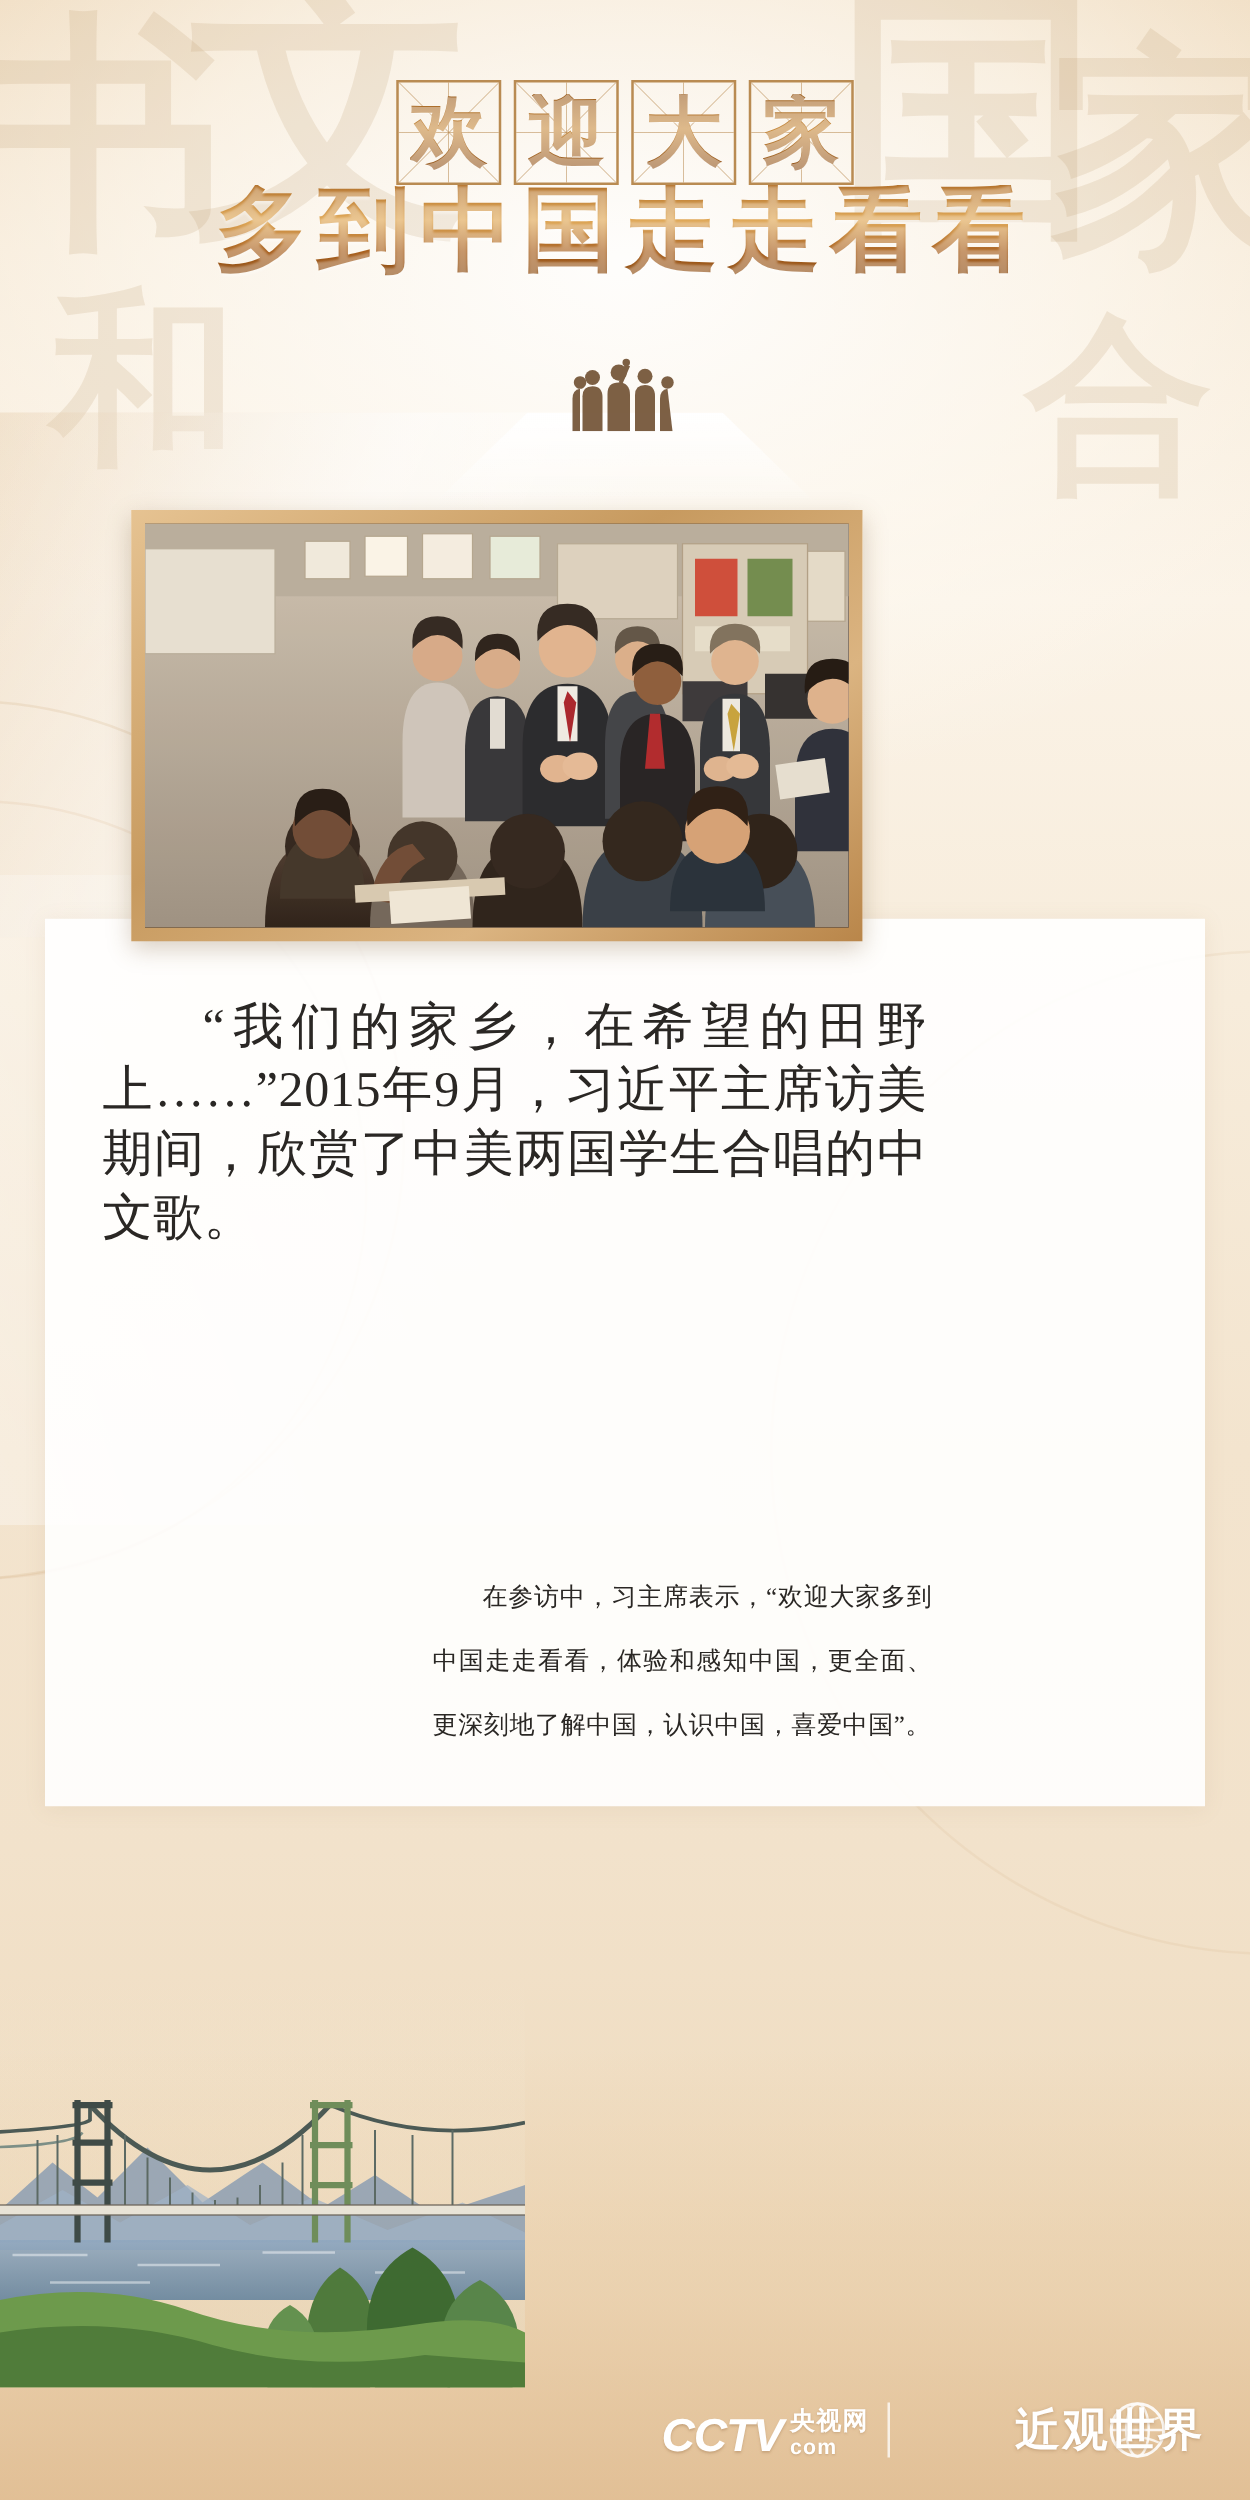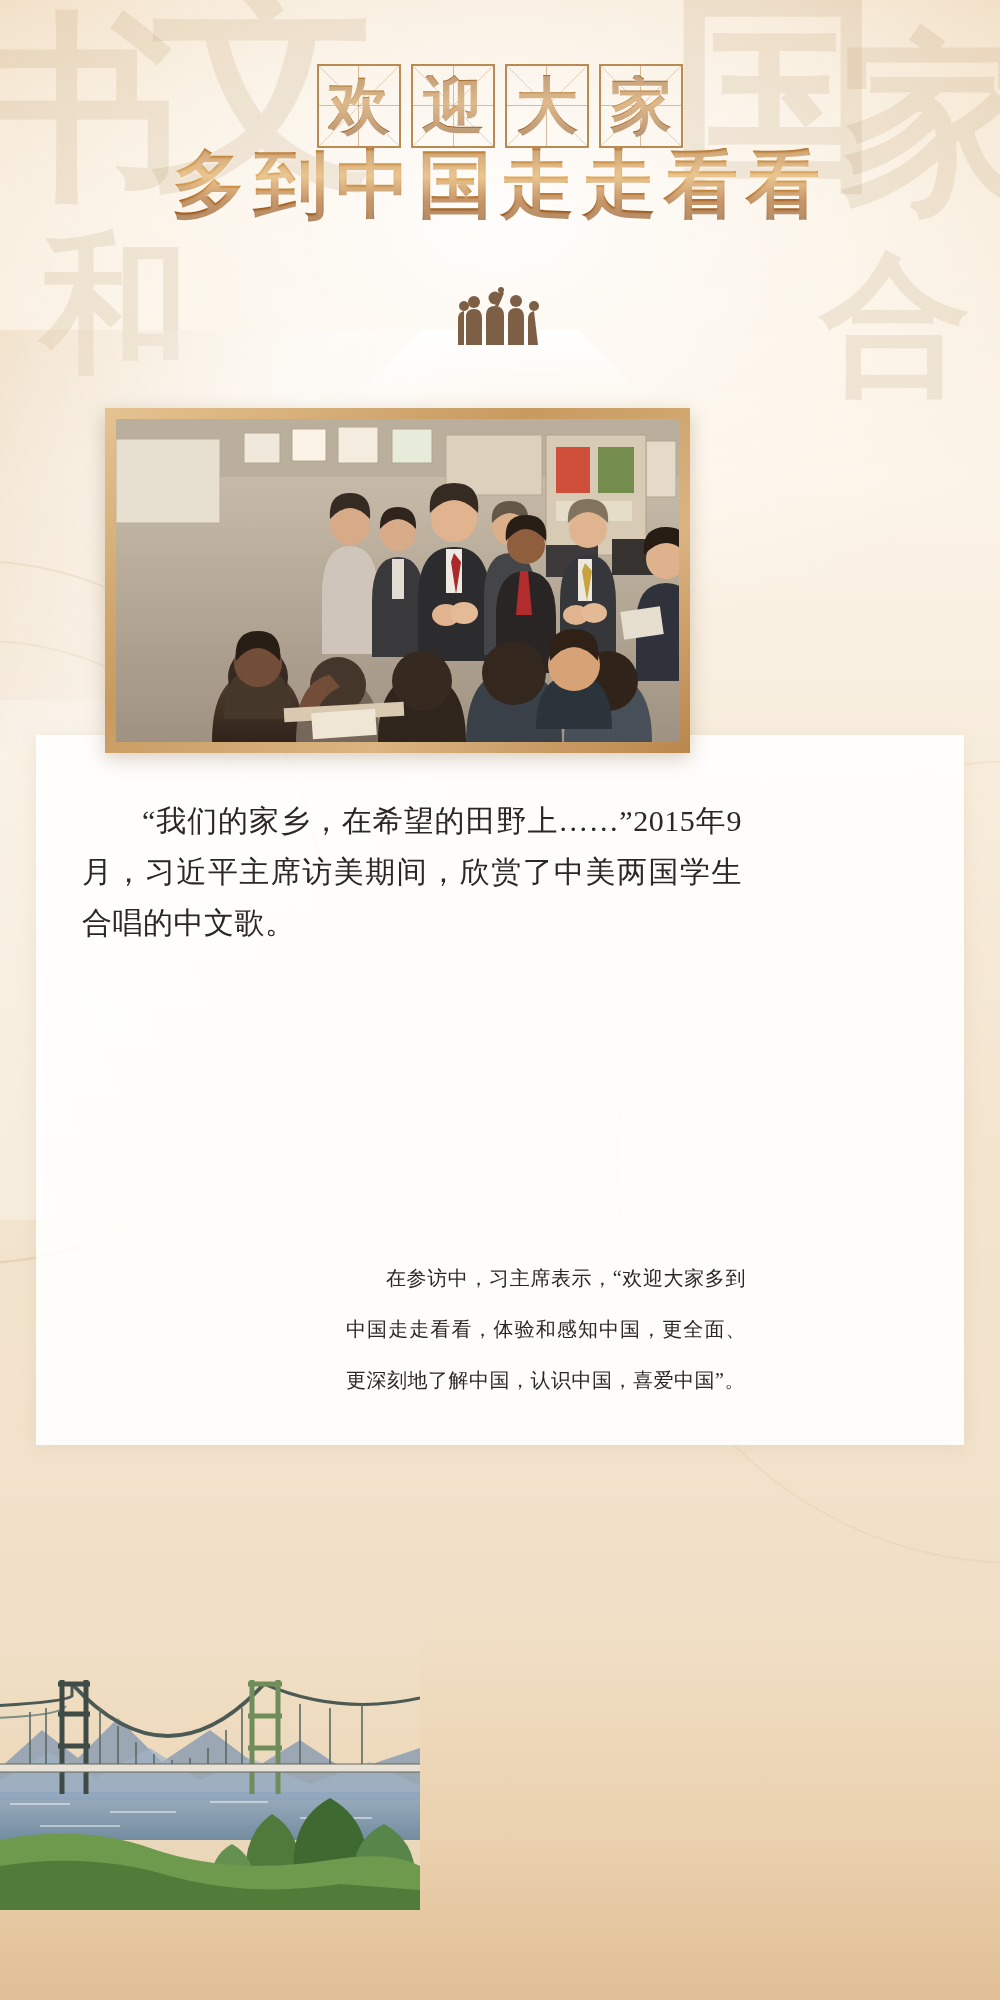--- a/index.html
+++ b/index.html
@@ -202,21 +202,21 @@
     background: rgba(255,255,255,0.90);
     box-shadow: 0 2px 16px rgba(160,125,85,0.10);
     z-index: 2;
   }
   .article-body {
     position: absolute;
     top: 60px;
     left: 46px;
     width: 660px;
     font-family: "Liberation Serif", serif;
-    font-size: 30px;
+    font-size: 40px;
     line-height: 51px;
     color: #2a2724;
     letter-spacing: 0.5px;
   }
   .article-body p {
     margin: 0 0 6px 0;
     text-indent: 2em;
     text-align: justify;
   }
   
@@ -569,14 +569,36 @@
         <path d="M300 330 q-22-84 30-112 q54 30 30 112 Z" fill="#3e6a31"></path>
         <path d="M358 330 q-18-64 26-86 q44 24 26 86 Z" fill="#58854a"></path>
         <path d="M214 330 q-12-50 18-66 q32 18 18 66 Z" fill="#64914f"></path>
       </g>
 
       <path d="M0 260 Q 80 244 150 268 Q 230 296 330 280 Q 390 270 420 286 L420 330 L0 330 Z" fill="#6d9a4c"></path>
       <path d="M0 286 Q 90 272 170 296 Q 250 318 340 304 L420 310 L420 330 L0 330 Z" fill="#507c3a"></path>
     </svg>
   </div>
 
+  <div class="footer">
+    <div class="logo-cctv">
+      <span class="cc">CCTV</span>
+      <span class="cn">
+        <span class="c1">央视网</span>
+        <span class="c2">com</span>
+      </span>
+    </div>
+    <div class="logo-divider"></div>
+    <div class="logo-world">
+      <span class="globe">
+        <svg viewBox="0 0 48 48" xmlns="http://www.w3.org/2000/svg">
+          <circle cx="24" cy="24" r="21" fill="none" stroke="#ffffff" stroke-width="2.4" opacity="0.95"></circle>
+          <ellipse cx="24" cy="24" rx="9" ry="21" fill="none" stroke="#ffffff" stroke-width="2" opacity="0.9"></ellipse>
+          <line x1="3" y1="24" x2="45" y2="24" stroke="#ffffff" stroke-width="2" opacity="0.9"></line>
+          <path d="M7 14 Q24 22 41 14" fill="none" stroke="#ffffff" stroke-width="1.8" opacity="0.85"></path>
+          <path d="M7 34 Q24 26 41 34" fill="none" stroke="#ffffff" stroke-width="1.8" opacity="0.85"></path>
+        </svg>
+      </span>
+      <span class="lw-text">近观世界</span>
+    </div>
+  </div>
 
 </div>
 
 </body></html>

